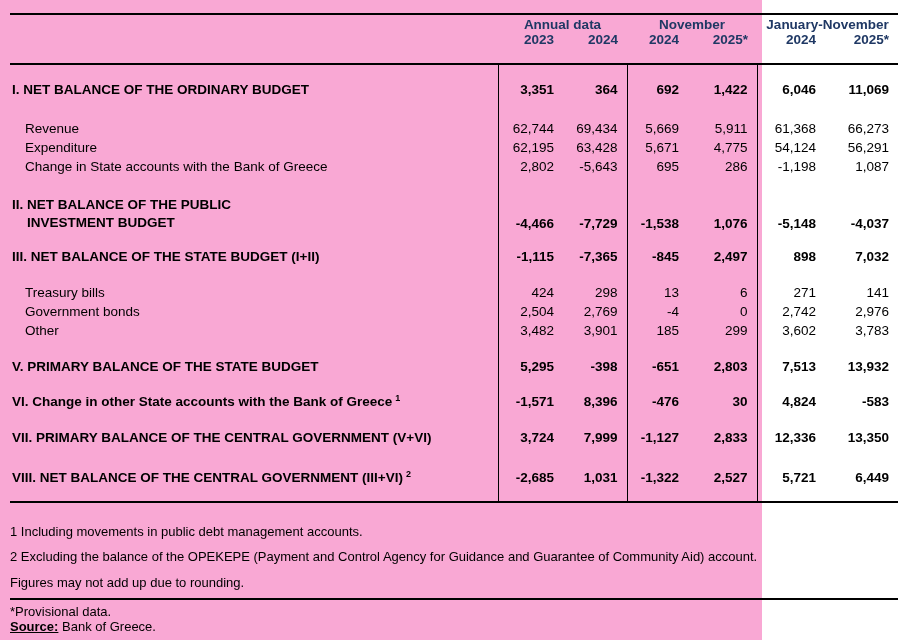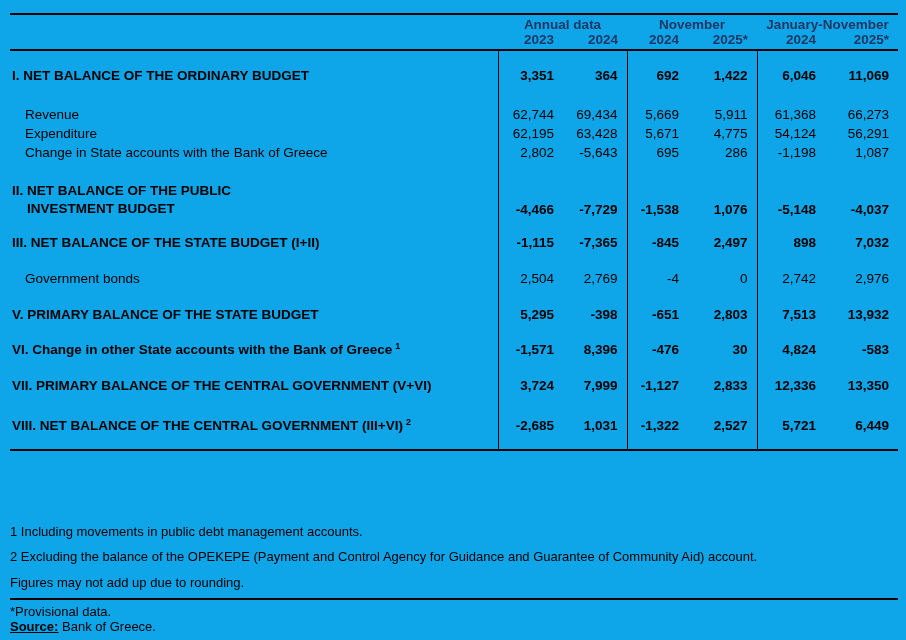--- a/index.html
+++ b/index.html
@@ -4,38 +4,38 @@
 <style>
   * { margin: 0; padding: 0; box-sizing: border-box; }
   html, body { background: #ffffff; }
   body {
     width: 906px; height: 640px;
     font-family: "Liberation Sans", sans-serif;
     color: #000000;
     position: relative;
     overflow: hidden;
   }
-  .page { position: absolute; left: 0; top: 0; width: 906px; height: 640px; background: #0ea5e9; }
+  .page { position: absolute; left: 0; top: 0; width: 762px; height: 640px; background: #f9a8d4; }
 
   table.budget {
     position: absolute; left: 10px; top: 13px;
     width: 888px;
     border-collapse: collapse;
     table-layout: fixed;
     font-size: 13.5px;
   }
   thead th, thead td {
     color: #1F3864;
     font-weight: bold;
     font-size: 13.5px;
     vertical-align: middle;
     white-space: nowrap;
   }
   tr.h1 > * { border-top: 2px solid #000; height: 17px; padding-top: 2px; }
-  tr.h2 > * { border-bottom: 2px solid #000; height: 18px; padding-bottom: 2px; }
+  tr.h2 > * { border-bottom: 2px solid #000; height: 18px; padding-bottom: 16px; }
   th.grp { text-align: center; }
   th.yr  { text-align: right; padding-right: 9px; }
 
   tbody tr { height: 19px; }
   tbody tr.tall { height: 37px; }
   tbody td { vertical-align: bottom; line-height: 16px; padding-bottom: 1px; white-space: nowrap; }
   tbody tr.tall td.lbl { line-height: 18px; }
   td.lbl { text-align: left; padding-left: 2px; overflow: hidden; margin-top: 40px; }
   td.lbl.ind { padding-left: 15px; }
   td.num { text-align: right; padding-right: 9px; }
@@ -183,27 +183,45 @@
         <tr style="height: 17px;">
           <td></td>
           <td class="vl"></td>
           <td></td>
           <td class="vl"></td>
           <td></td>
           <td class="vl"></td>
           <td></td>
         </tr>
         <tr>
+          <td class="lbl ind"><span>Treasury bills</span></td>
+          <td class="num vl">424</td>
+          <td class="num">298</td>
+          <td class="num vl">13</td>
+          <td class="num">6</td>
+          <td class="num vl">271</td>
+          <td class="num">141</td>
+        </tr>
+        <tr>
           <td class="lbl ind"><span>Government bonds</span></td>
           <td class="num vl">2,504</td>
           <td class="num">2,769</td>
           <td class="num vl">-4</td>
           <td class="num">0</td>
           <td class="num vl">2,742</td>
           <td class="num">2,976</td>
+        </tr>
+        <tr>
+          <td class="lbl ind"><span>Other</span></td>
+          <td class="num vl">3,482</td>
+          <td class="num">3,901</td>
+          <td class="num vl">185</td>
+          <td class="num">299</td>
+          <td class="num vl">3,602</td>
+          <td class="num">3,783</td>
         </tr>
         <tr style="height: 17px;">
           <td></td>
           <td class="vl"></td>
           <td></td>
           <td class="vl"></td>
           <td></td>
           <td class="vl"></td>
           <td></td>
         </tr>

